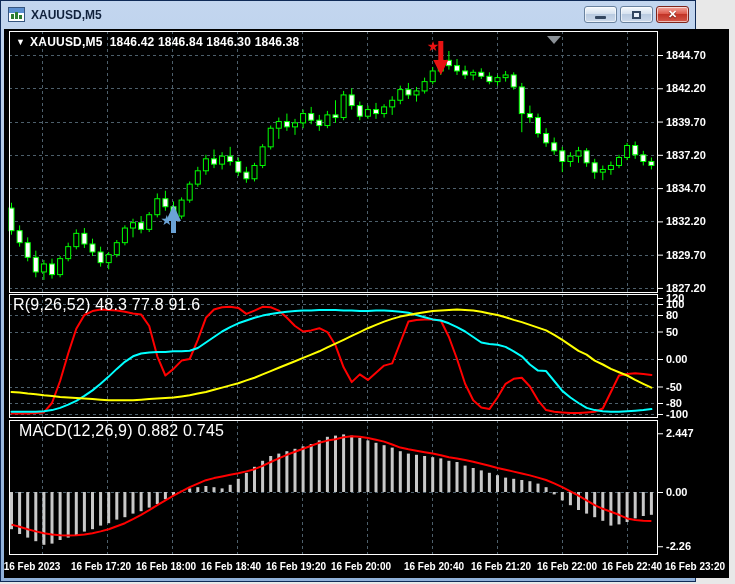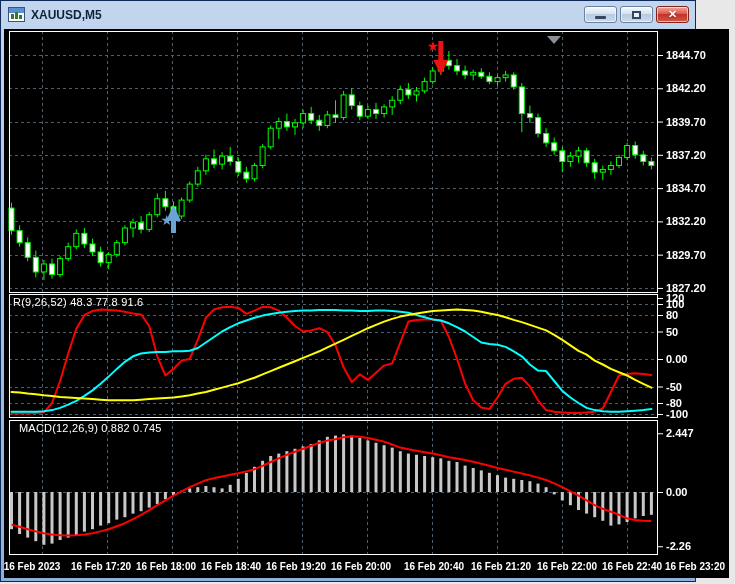--- a/index.html
+++ b/index.html
@@ -15,21 +15,21 @@
   .winbtns{position:absolute;right:6px;top:5px;display:flex;gap:3px;}
   .winbtn{width:33px;height:17px;border:1px solid #69829f;border-radius:3px;display:flex;align-items:center;justify-content:center;
     background:linear-gradient(180deg,#f6fafd 0%,#d7e2ef 45%,#b9cbe1 50%,#cddaeb 100%);box-shadow:inset 0 0 0 1px rgba(255,255,255,.6);}
   .winbtn.close{background:linear-gradient(180deg,#f2a59d 0%,#dd5a4c 45%,#c23427 50%,#d4584a 100%);border-color:#7e241b;}
   .g-min{width:11px;height:3px;background:#33465f;margin-top:6px;border-radius:1px;}
   .g-rest{width:9px;height:8px;border:2px solid #33465f;background:#e9f0f8;}
   .g-close{color:#fff;font-size:11px;font-weight:700;line-height:1;text-shadow:0 1px 1px #6b1812;}
   .client{position:absolute;left:3px;top:28px;width:725px;height:549px;background:#000;overflow:hidden;}
   .chart-header{position:absolute;left:12px;top:6px;color:#fff;font-size:12px;font-weight:700;z-index:5;letter-spacing:.2px;}
   .chart-header .dd{font-size:9px;margin-right:5px;position:relative;top:-1px;}
-  .ind-label{position:absolute;color:#fff;font-size:11px;z-index:5;letter-spacing:.2px;}
+  .ind-label{position:absolute;color:#fff;font-size:16px;z-index:5;letter-spacing:.2px;}
   .r-label{left:9px;top:267px;}
   .macd-label{left:9px;top:393px;margin-left:6px;}
   svg text{font-family:"Liberation Sans",sans-serif;}
 </style>
 </head>
 <body>
 
 <div class="window">
   <div class="titlebar">
     <span class="win-icon">
@@ -46,20 +46,27 @@
       <div class="winbtn">
           <span class="g-rest"></span>
         </div>
       <div class="winbtn close">
           <span class="g-close">✕</span>
         </div>
     </div>
   </div>
 
   <div class="client">
+    <div class="chart-header">
+      <span class="dd">▼</span><span>XAUUSD,M5</span>&nbsp;
+      <span>1846.42</span>
+      <span>1846.84</span>
+      <span>1846.30</span>
+      <span>1846.38</span>
+    </div>
     <div class="ind-label r-label">
       <span>R(9,26,52)</span>&nbsp;<span>48.3 77.8 91.6</span>
     </div>
     <div class="ind-label macd-label">
       <span>MACD(12,26,9)</span>&nbsp;<span>0.882 0.745</span>
     </div>
     <svg id="chart" width="725" height="549">
         <g>
           <line x1="38.5" y1="2" x2="38.5" y2="263" stroke="#4d5f6b" stroke-width="1" stroke-dasharray="3,3"></line>
           <line x1="103.5" y1="2" x2="103.5" y2="263" stroke="#4d5f6b" stroke-width="1" stroke-dasharray="3,3"></line>

